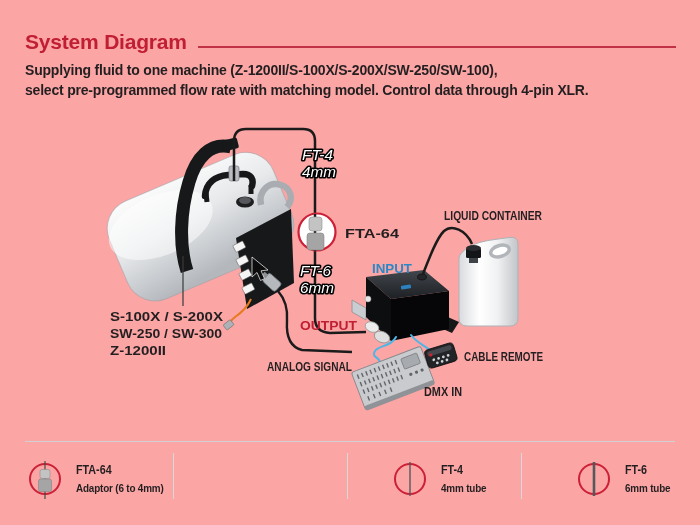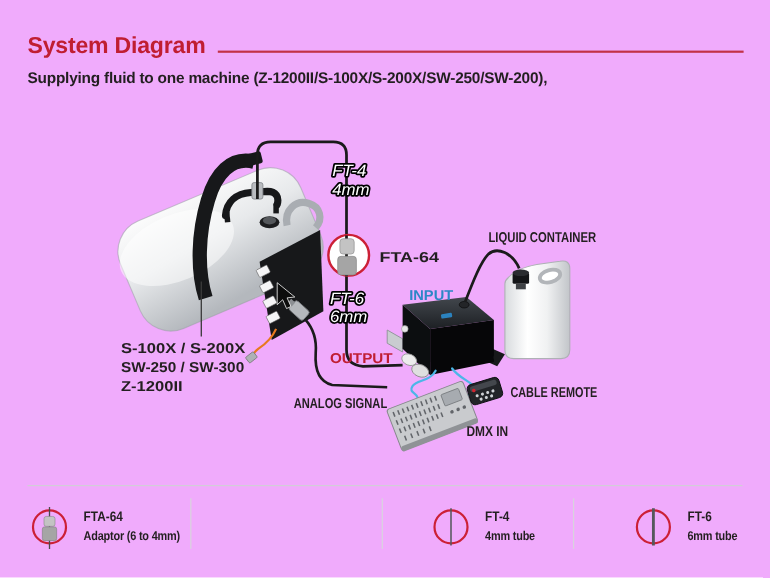--- a/index.html
+++ b/index.html
@@ -1,16 +1,16 @@
 <!DOCTYPE html>
 <html><head>
 <meta charset="utf-8">
 <style>
   html,body{margin:0;padding:0;background:#ffffff;}
-  .page{position:relative;width:700px;height:525px;background:#f0abfc;overflow:hidden;
+  .page{position:relative;width:700px;height:525px;background:#fca5a5;overflow:hidden;
         font-family:"Liberation Sans",sans-serif;}
   
   .title{position:absolute;left:25px;top:30px;margin:0;font-size:21px;font-weight:bold;
          color:#c01e32;letter-spacing:-0.2px;}
   .title-rule{position:absolute;left:198px;top:46px;width:478px;height:1.5px;background:#c23247;}
   .desc{position:absolute;left:25px;top:60px;margin:0;font-size:14px;font-weight:bold;
         color:#231f20;line-height:20px;letter-spacing:-0.2px;}
   
   .diagram{position:absolute;left:0;top:0;width:700px;height:525px;}
   .dl{font-family:"Liberation Sans",sans-serif;font-weight:bold;font-size:13px;fill:#231f20;}
@@ -28,21 +28,22 @@
   .ldesc{font-size:11.5px;font-weight:bold;color:#231f20;margin-top:5px;letter-spacing:-0.2px;}
 </style>
 </head>
 <body>
 
 <div class="page">
 
   <h1 class="title">System Diagram</h1>
   <div class="title-rule"></div>
   <p class="desc">
-    <span>Supplying fluid to one machine (Z-1200II/S-100X/S-200X/SW-250/SW-200),</span><br>
+    <span>Supplying fluid to one machine (Z-1200II/S-100X/S-200X/SW-250/SW-100),</span><br>
+    <span>select pre-programmed flow rate with matching model. Control data through 4-pin XLR.</span>
   </p>
 
   <svg class="diagram" viewBox="0 0 700 525">
     <defs>
       <linearGradient id="machineGrad" x1="0" y1="0" x2="0.2" y2="1">
         <stop offset="0" stop-color="#fdfdfd"></stop>
         <stop offset="0.45" stop-color="#e7e9eb"></stop>
         <stop offset="1" stop-color="#b4b8bd"></stop>
       </linearGradient>
       <linearGradient id="jugGrad" x1="0" y1="0" x2="1" y2="0">

